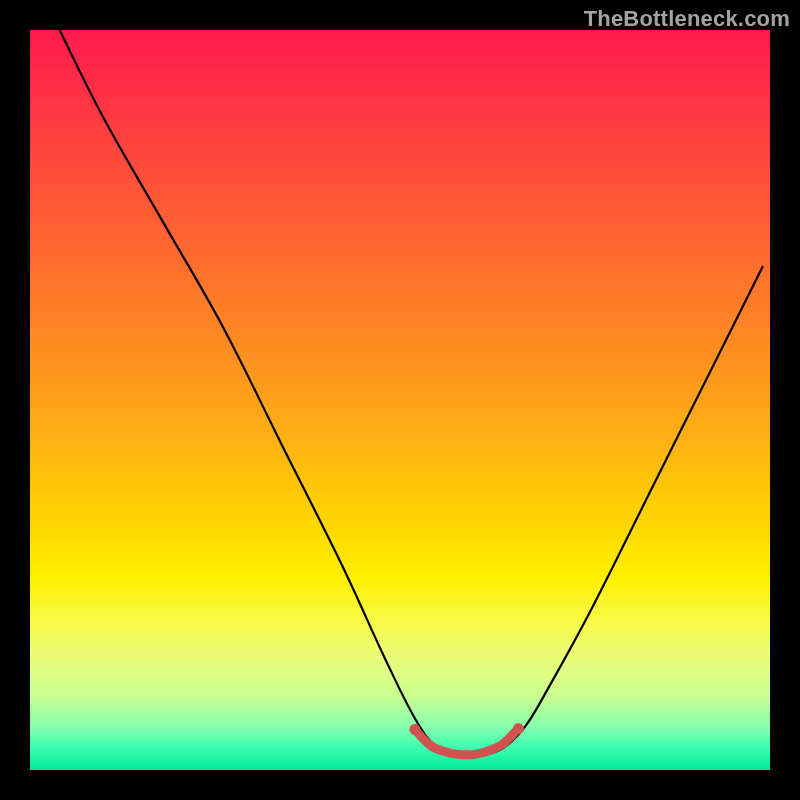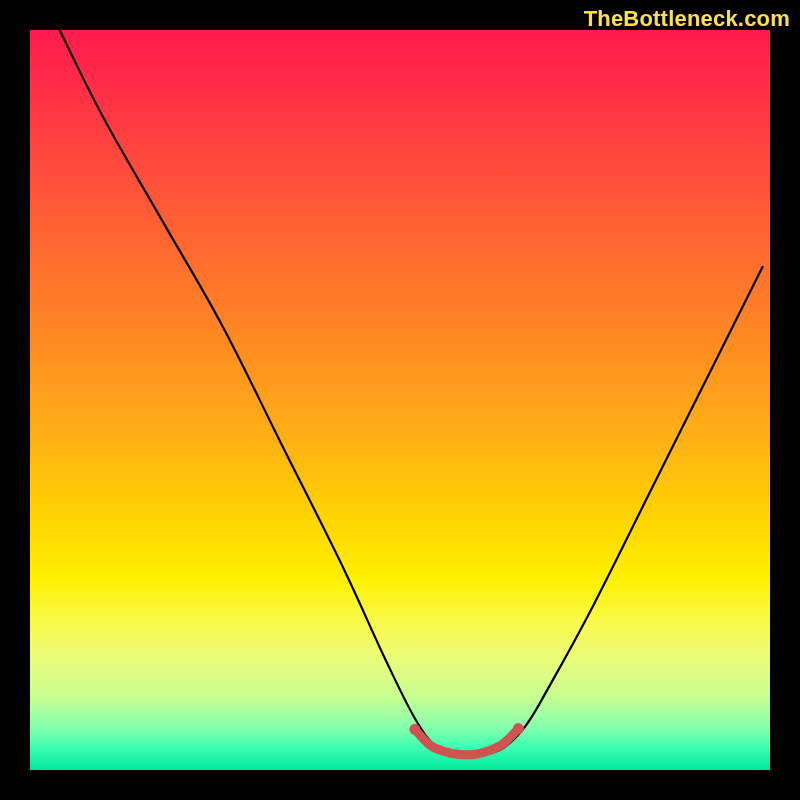--- a/index.html
+++ b/index.html
@@ -16,21 +16,21 @@
     width: 800px;
     height: 800px;
     background: #000;
   }
   .watermark {
     position: absolute;
     top: 6px;
     right: 10px;
     font-size: 22px;
     font-weight: 600;
-    color: #fde047;
+    color: #a3a3a3;
     letter-spacing: 0.2px;
     user-select: none;
   }
   .plot-area {
     position: absolute;
     left: 30px;
     top: 30px;
     width: 740px;
     height: 740px;
     overflow: hidden;

